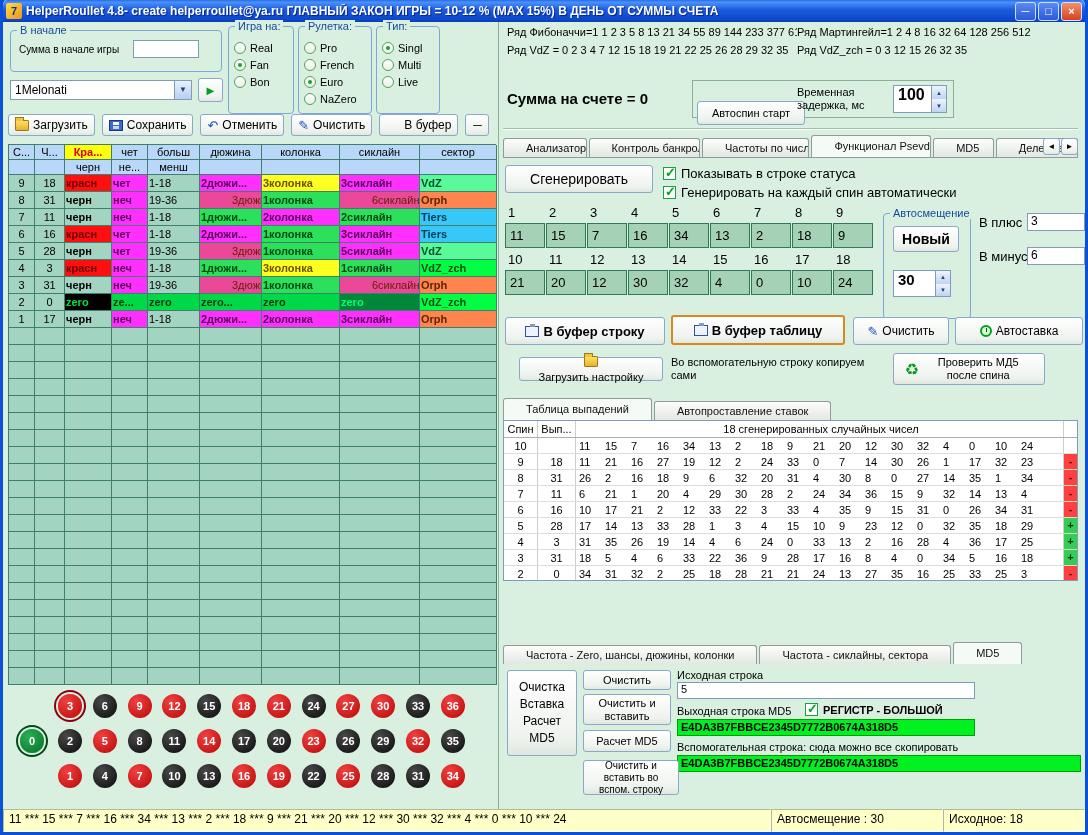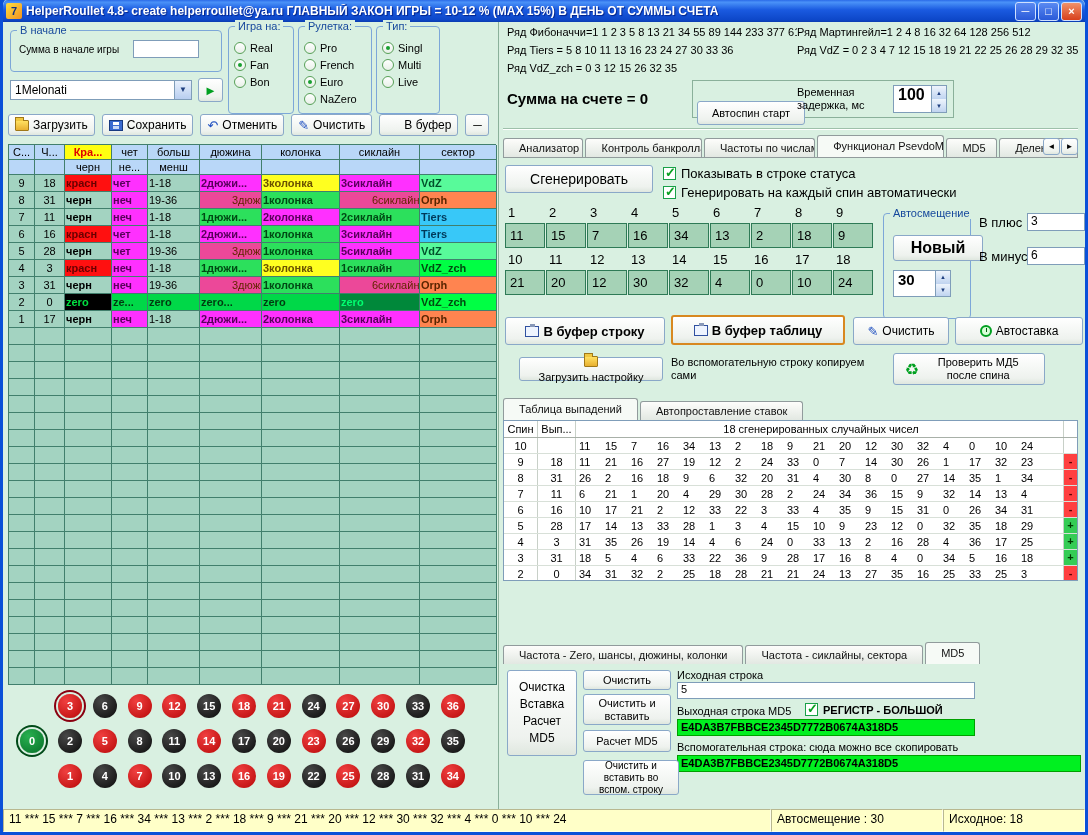--- a/index.html
+++ b/index.html
@@ -98,37 +98,37 @@
   .balance { position:absolute; left:8px; top:68px; font-size:15px; font-weight:bold; }
   .delaybox { position:absolute; left:193px; top:58px; width:262px; height:38px; border:1px solid #8ab09a; }
   .autospin-btn { position:absolute; left:4px; top:20px; width:108px; height:24px; font-size:11px; }
   .delay-label { position:absolute; left:104px; top:5px; width:90px; font-size:11px; line-height:13px; }
   .spinbox { position:absolute; display:flex; background:#fff; border:1px solid #7f9db9; }
   .spinbox .sv { flex:1; font-weight:bold; text-align:left; padding-left:4px; }
   .spinarrows { width:15px; display:flex; flex-direction:column; border-left:1px solid #7f9db9; }
   .spinarrows div { flex:1; font-size:6px; line-height:100%; text-align:center; background:linear-gradient(#eef4fc,#c0d4f0); color:#204080; display:flex; align-items:center; justify-content:center; }
   .spin100 { left:200px; top:4px; width:54px; height:28px; font-size:16px; }
   .tabbar { display:flex; align-items:flex-end; gap:2px; }
-  .tab { height:19px; line-height:18px; padding:0 15px; font-size:11px; background:linear-gradient(#fdfdfb,#e2e8e2);
+  .tab { height:19px; line-height:18px; padding:0 22px; font-size:11px; background:linear-gradient(#fdfdfb,#e2e8e2);
     border:1px solid #919b9c; border-bottom:none; border-radius:3px 3px 0 0; white-space:nowrap; overflow:hidden; color:#111; }
   .tab.active { height:22px; line-height:21px; background:#f6faf6; position:relative; z-index:2; }
   .maintabs { position:absolute; left:4px; right:4px; top:114px; height:22px; border-bottom:1px solid #919b9c; }
   .tabarrows { position:absolute; right:0; bottom:2px; display:flex; gap:1px; }
   .tabarrows .btn { width:17px; height:17px; font-size:8px; padding:0; }
 
   .tabpage { position:absolute; left:4px; right:4px; top:137px; height:240px; }
   .gen-btn { position:absolute; left:2px; top:6px; width:148px; height:28px; font-size:14px; }
   .cbrow1 { position:absolute; left:160px; top:7px; font-size:13px; }
   .cbrow2 { position:absolute; left:160px; top:26px; font-size:13px; }
   .gengrid { position:absolute; left:2px; top:46px; }
   .grow { display:grid; grid-template-columns:repeat(9,41px); }
   .grow.idx div { height:18px; font-size:13px; padding-left:3px; }
   .grow.val div { height:25px; line-height:23px; font-size:13px; padding-left:4px; background:#a5d2b6; border:1px solid #2e7a56; margin:0 1px 4px 0; }
   .autogrp { left:380px; top:54px; width:88px; height:106px; }
-  .new-btn { position:absolute; left:9px; top:21px; width:90px; height:26px; font-size:16px; font-weight:bold; }
+  .new-btn { position:absolute; left:9px; top:12px; width:66px; height:26px; font-size:14px; font-weight:bold; }
   .spin30 { left:9px; top:56px; width:58px; height:27px; font-size:15px; }
   .plus-label { position:absolute; left:476px; top:56px; font-size:13px; }
   .plus-field { position:absolute; left:524px; top:54px; width:58px; height:18px; }
   .minus-label { position:absolute; left:476px; top:90px; font-size:13px; }
   .minus-field { position:absolute; left:524px; top:88px; width:58px; height:18px; }
   .bufrow-btn { position:absolute; height:28px; font-size:13px; font-weight:bold; top:158px; }
   .focusring { border:2px solid #d88820; }
   .loadset-btn { position:absolute; left:16px; top:198px; width:144px; height:24px; font-size:11px;flex-direction:column; }
   .note { position:absolute; left:168px; top:197px; width:210px; font-size:11px; line-height:13px; }
   .md5check-btn { position:absolute; left:390px; top:194px; width:152px; height:32px; font-size:11px; line-height:13px; }
@@ -678,21 +678,20 @@
           <div class="wnum b" style="left: 390px; top: 76px;">31</div>
           <div class="wnum r" style="left: 424.8px; top: 76px;">34</div>
         </div>
     </div>
 
     <div class="right-panel">
 
       <div class="series">
         <span>Ряд Фибоначчи=1 1 2 3 5 8 13 21 34 55 89 144 233 377 610</span>
         <span>Ряд Мартингейл=1 2 4 8 16 32 64 128 256 512</span>
-        <span>Ряд Tiers = 5 8 10 11 13 16 23 24 27 30 33 36</span>
         <span>Ряд VdZ = 0 2 3 4 7 12 15 18 19 21 22 25 26 28 29 32 35</span>
         <span>Ряд VdZ_zch = 0 3 12 15 26 32 35</span>
       </div>
 
       <div class="balance">Сумма на счете = 0</div>
 
       <div class="delaybox">
         <button class="btn autospin-btn">Автоспин старт</button>
         <span class="delay-label">Временная задержка, мс</span>
         <div class="spinbox spin100">

